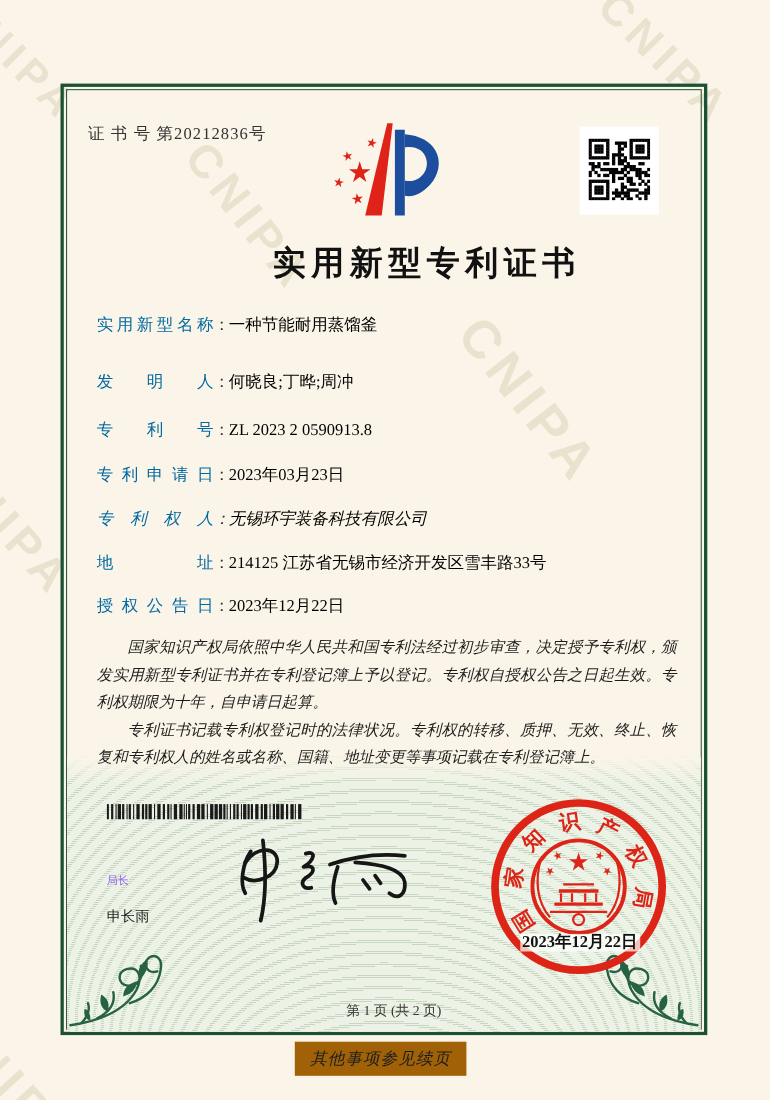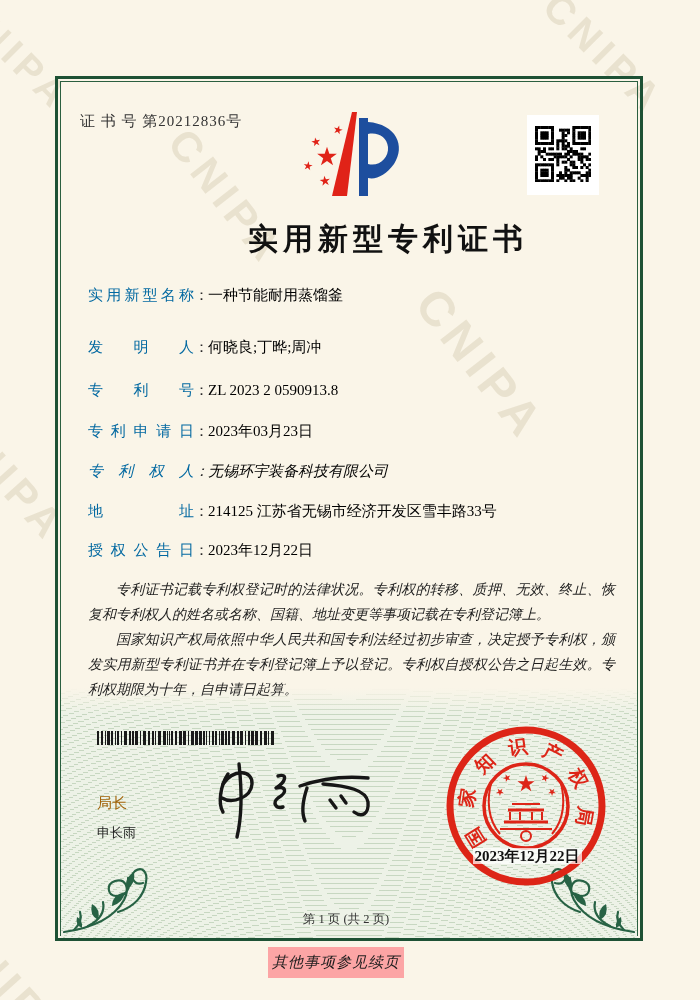--- a/index.html
+++ b/index.html
@@ -30,24 +30,24 @@
   .f-label{display:inline-block;width:106px;text-align:justify;text-align-last:justify;
            vertical-align:top;color:#0369a1;}
   .f-colon{display:inline-block;width:14px;color:#2a2a2a;}
   .f-value{color:#000000;}
   .f-pair2{position:absolute;left:257px;top:0;white-space:nowrap;}
   .f-label2{color:#2a2a2a;}
   
   .paras{left:88px;top:577px;width:527px;font-size:14px;line-height:25px;
          font-style:italic;color:#1d1d1d;text-align:justify;}
   .paras p{margin:0;text-indent:2em;}
-  .sig-title{left:97px;top:794px;font-size:15px;color:#a16207;}
+  .sig-title{left:97px;top:794px;font-size:10px;color:#8b5cf6;}
   .sig-name{left:97px;top:824px;font-size:13px;color:#1d1d1d;}
-  .page-num{left:55px;top:911px;width:582px;text-align:center;font-size:12.5px;color:#333;}
-  .cont-box{left:268px;top:947px;width:136px;height:31px;background:#fca5a5;
+  .page-num{left:55px;top:911px;width:582px;text-align:center;font-size:12.5px;color:#333;padding-left:12px;}
+  .cont-box{left:268px;top:947px;width:156px;height:31px;background:#a16207;
             display:flex;align-items:center;justify-content:center;
             font-size:15px;font-style:italic;color:#1d1d1d;letter-spacing:1px;}
   .seal-date{left:457px;top:847px;width:140px;text-align:center;font-size:15px;
              font-weight:bold;color:#111;}
   .seal-date span{background:rgba(255,255,255,0.72);padding:0 2px;}
   #seal-ring-text text{fill:#dd2517;font-size:19px;font-weight:bold;
              font-family:"Liberation Serif","DejaVu Serif",serif;}
   svg{display:block;}
 </style>
 </head>
@@ -361,22 +361,22 @@
   <span class="f-label">专利权人</span><span class="f-colon">：</span><span class="f-value">无锡环宇装备科技有限公司</span>
 </div>
 <div class="frow" style="top:502px;">
   <span class="f-label">地址</span><span class="f-colon">：</span><span class="f-value">214125 江苏省无锡市经济开发区雪丰路33号</span>
 </div>
 <div class="frow" style="top:541px;">
   <span class="f-label">授权公告日</span><span class="f-colon">：</span><span class="f-value">2023年12月22日</span>
 </div>
 
 <div class="abs paras">
+  <p>国家知识产权局依照中华人民共和国专利法经过初步审查，决定授予专利权，颁发实用新型专利证书并在专利登记簿上予以登记。专利权自授权公告之日起生效。专利权期限为十年，自申请日起算。</p>
   <p>专利证书记载专利权登记时的法律状况。专利权的转移、质押、无效、终止、恢复和专利权人的姓名或名称、国籍、地址变更等事项记载在专利登记簿上。</p>
-  <p>国家知识产权局依照中华人民共和国专利法经过初步审查，决定授予专利权，颁发实用新型专利证书并在专利登记簿上予以登记。专利权自授权公告之日起生效。专利权期限为十年，自申请日起算。</p>
 </div>
 
 <svg id="barcode" class="abs" style="left:97px;top:731px;" width="181" height="14" viewBox="0 0 181 14">
     <rect x="0" y="0" width="2" height="14" fill="#1a1a1a"></rect>
     <rect x="4" y="0" width="2" height="14" fill="#1a1a1a"></rect>
     <rect x="8" y="0" width="1" height="14" fill="#1a1a1a"></rect>
     <rect x="10" y="0" width="3" height="14" fill="#1a1a1a"></rect>
     <rect x="14" y="0" width="2" height="14" fill="#1a1a1a"></rect>
     <rect x="18" y="0" width="1" height="14" fill="#1a1a1a"></rect>
     <rect x="20" y="0" width="2" height="14" fill="#1a1a1a"></rect>

